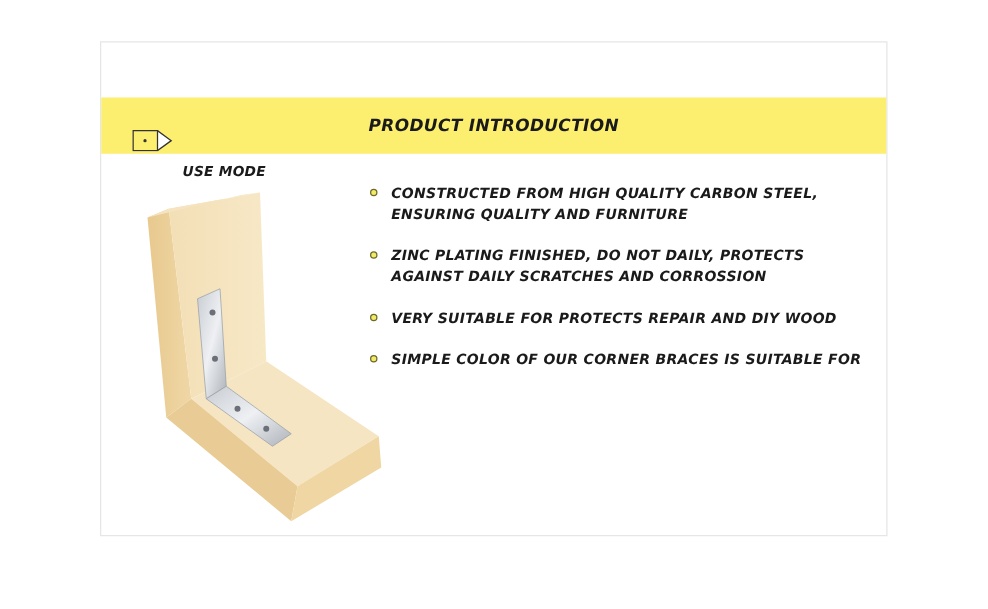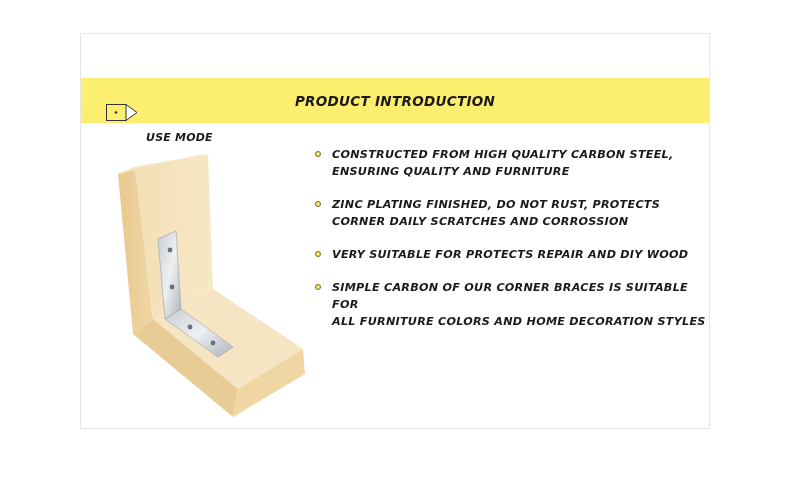--- a/index.html
+++ b/index.html
@@ -8,21 +8,21 @@
   .card { position: absolute; left: 80px; top: 33px; width: 630px; height: 396px;
           border: 1px solid #e6e6e6; background: #fff; box-sizing: border-box; }
   .header { position: absolute; left: 0; top: 0; width: 100%; height: 45px;
             background: #fcee6e; display: flex; align-items: center; justify-content: center; margin-top: 44px; }
   .header-title { font-style: italic; font-weight: bold; font-size: 13.5px; color: #1a1a1a;
                   letter-spacing: 0.3px; }
   .tag { position: absolute; left: 25px; top: 70px; width: 32px; height: 17px; }
   .use-mode { position: absolute; left: 25px; top: 97px; font-style: italic; font-weight: bold;
               font-size: 11px; color: #1a1a1a; letter-spacing: 0.2px; margin-left: 40px; }
   .figure { position: absolute; left: 32px; top: 115px; width: 195px; height: 270px; }
-  .features { position: absolute; left: 232px; top: 112px; width: 400px; margin: 0; padding: 0; list-style: none; }
+  .features { position: absolute; left: 213px; top: 112px; width: 400px; margin: 0; padding: 0; list-style: none; }
   .feature { position: relative; padding-left: 19px; margin-bottom: 16px;
              font-style: italic; font-weight: bold; font-size: 11.2px; line-height: 17px;
              color: #1a1a1a; letter-spacing: 0.25px; }
   .bullet { position: absolute; left: 2px; top: 5px; width: 6px; height: 6px; border-radius: 50%;
             background: #f4ea6a; border: 1px solid #6a6a2a; box-sizing: border-box; }
 </style>
 </head>
 <body>
 
 <div class="card">
@@ -75,26 +75,25 @@
   </svg>
 
   <ul class="features">
     <li class="feature">
       <span class="bullet"></span>
       <div>CONSTRUCTED FROM HIGH QUALITY CARBON STEEL,</div>
       <div>ENSURING QUALITY AND FURNITURE</div>
     </li>
     <li class="feature">
       <span class="bullet"></span>
-      <div>ZINC PLATING FINISHED, DO NOT RUST, PROTECTS</div>
-      <div>CORNER DAILY SCRATCHES AND CORROSSION</div>
+      <div>ZINC PLATING FINISHED, DO NOT DAILY, PROTECTS</div>
+      <div>AGAINST DAILY SCRATCHES AND CORROSSION</div>
     </li>
     <li class="feature">
       <span class="bullet"></span>
       <div>VERY SUITABLE FOR PROTECTS REPAIR AND DIY WOOD</div>
     </li>
     <li class="feature">
       <span class="bullet"></span>
-      <div>SIMPLE CARBON OF OUR CORNER BRACES IS SUITABLE FOR</div>
-      <div>ALL FURNITURE COLORS AND HOME DECORATION STYLES</div>
+      <div>SIMPLE COLOR OF OUR CORNER BRACES IS SUITABLE FOR</div>
     </li>
   </ul>
 </div>
 
 </body></html>

